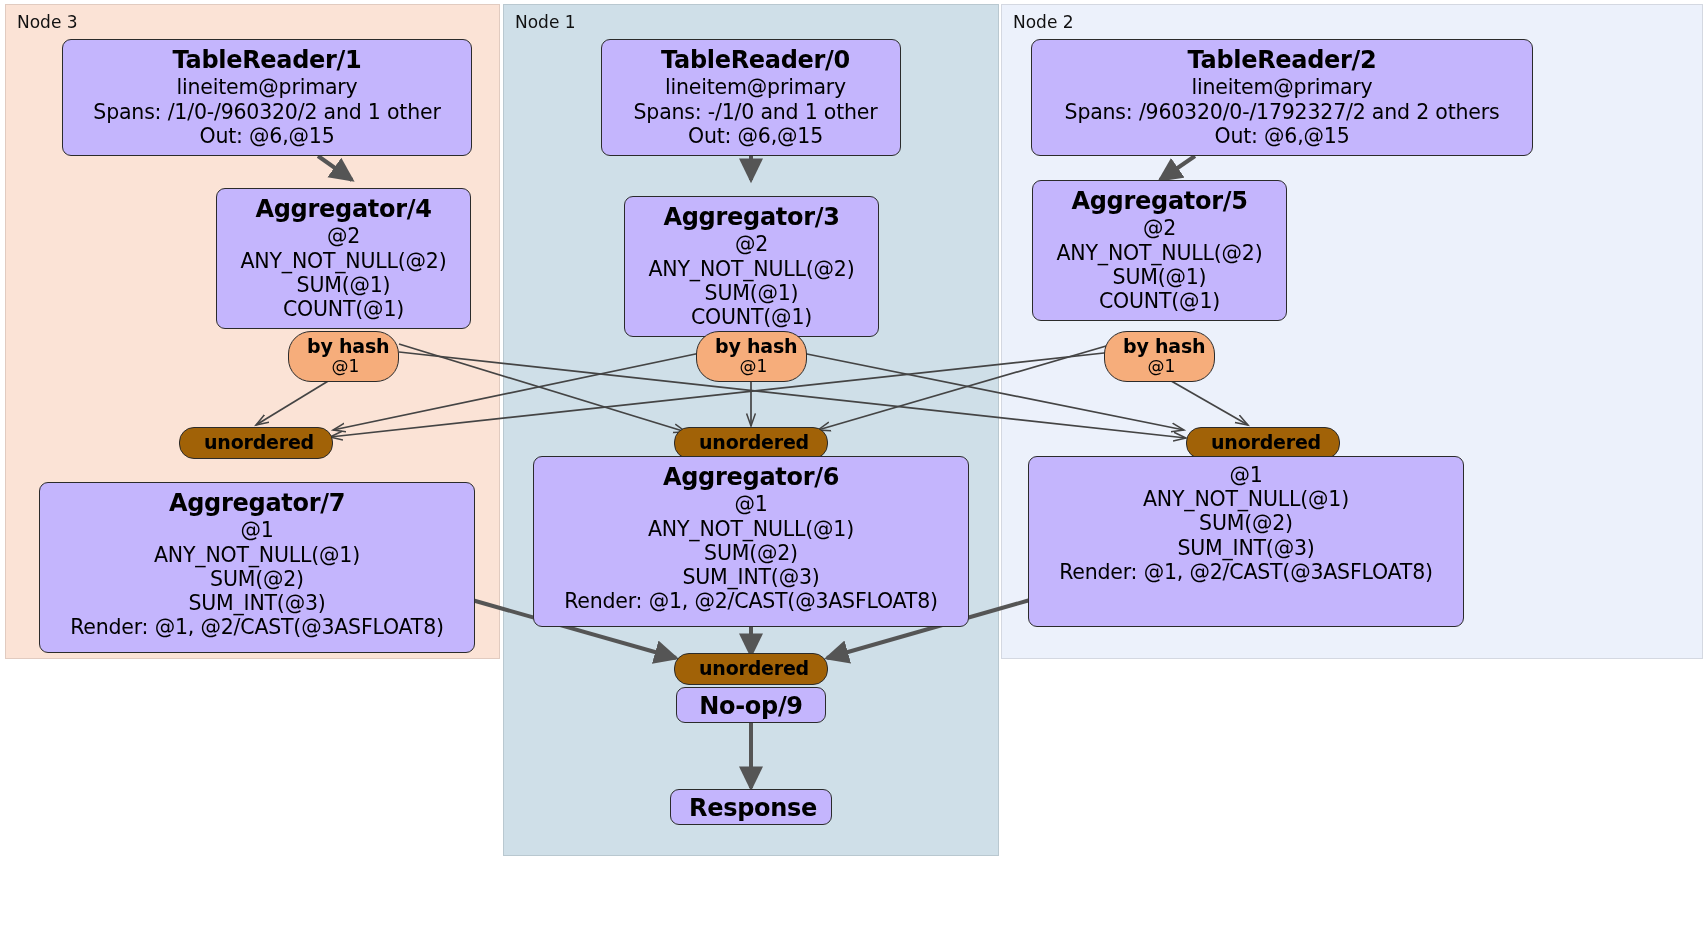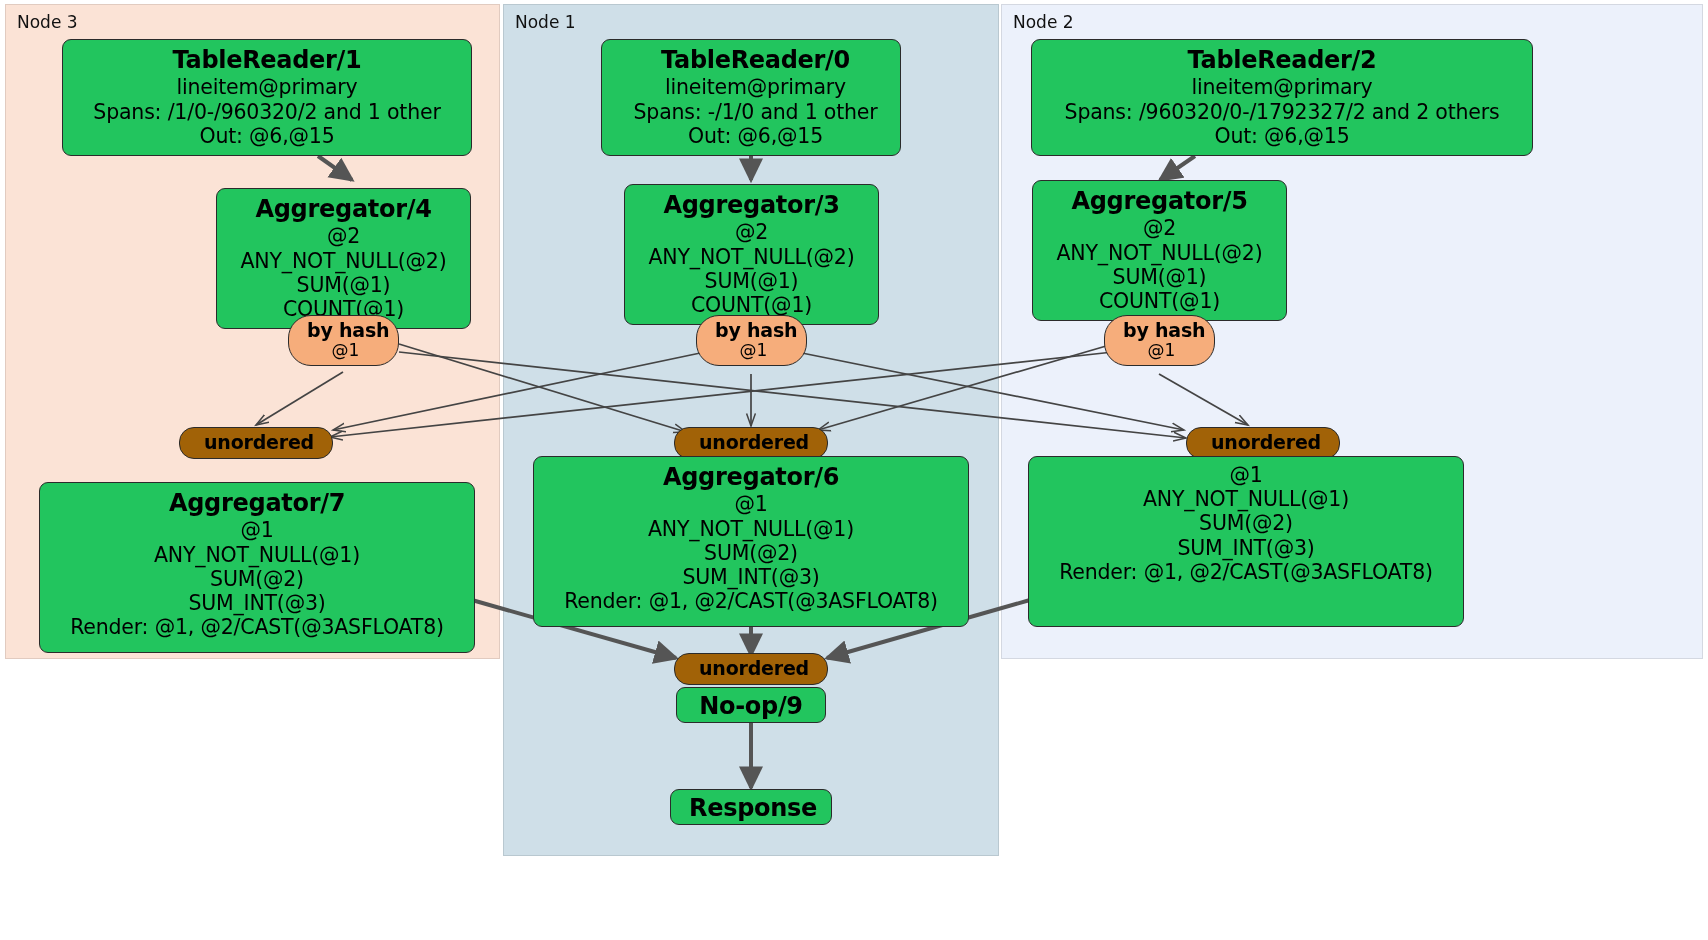--- a/index.html
+++ b/index.html
@@ -42,21 +42,21 @@
     top: 0;
     width: 1708px;
     height: 940px;
     pointer-events: none;
   }
 
   
   .proc {
     position: absolute;
     box-sizing: border-box;
-    background: #22c55e;
+    background: #c4b5fd;
     border: 1.6px solid #2b2b2b;
     border-radius: 9px;
     text-align: center;
     color: #000000;
     padding: 6px 10px 7px 10px;
     line-height: 1.18;
     white-space: nowrap;
   }
   .proc .title {
     font-weight: bold;
@@ -94,20 +94,21 @@
     letter-spacing: -0.2px;
   }
   .badge .b-sub {
     display: block;
     font-size: 17px;
   }
   .badge.hash {
     background: #f6ad7b;
     border-radius: 23px;
     padding: 4px 14px 5px 18px;
+    margin-top: 16px;
   }
   .badge.unordered {
     background: #a16207;
     border-radius: 15px;
     padding: 4px 8px 5px 14px;
   }
 </style>
 </head>
 <body>
 
@@ -190,21 +191,21 @@
   </div>
 
   <div class="proc" style="left:216px; top:188px; width:255px; height:141px;">
     <span class="title">Aggregator/4</span>
     <span class="line">@2</span>
     <span class="line">ANY_NOT_NULL(@2)</span>
     <span class="line">SUM(@1)</span>
     <span class="line">COUNT(@1)</span>
   </div>
 
-  <div class="proc" style="left:624px; top:184px; width:255px; height:141px;">
+  <div class="proc" style="left:624px; top:196px; width:255px; height:141px;">
     <span class="title">Aggregator/3</span>
     <span class="line">@2</span>
     <span class="line">ANY_NOT_NULL(@2)</span>
     <span class="line">SUM(@1)</span>
     <span class="line">COUNT(@1)</span>
   </div>
 
   <div class="proc" style="left:1032px; top:180px; width:255px; height:141px;">
     <span class="title">Aggregator/5</span>
     <span class="line">@2</span>

